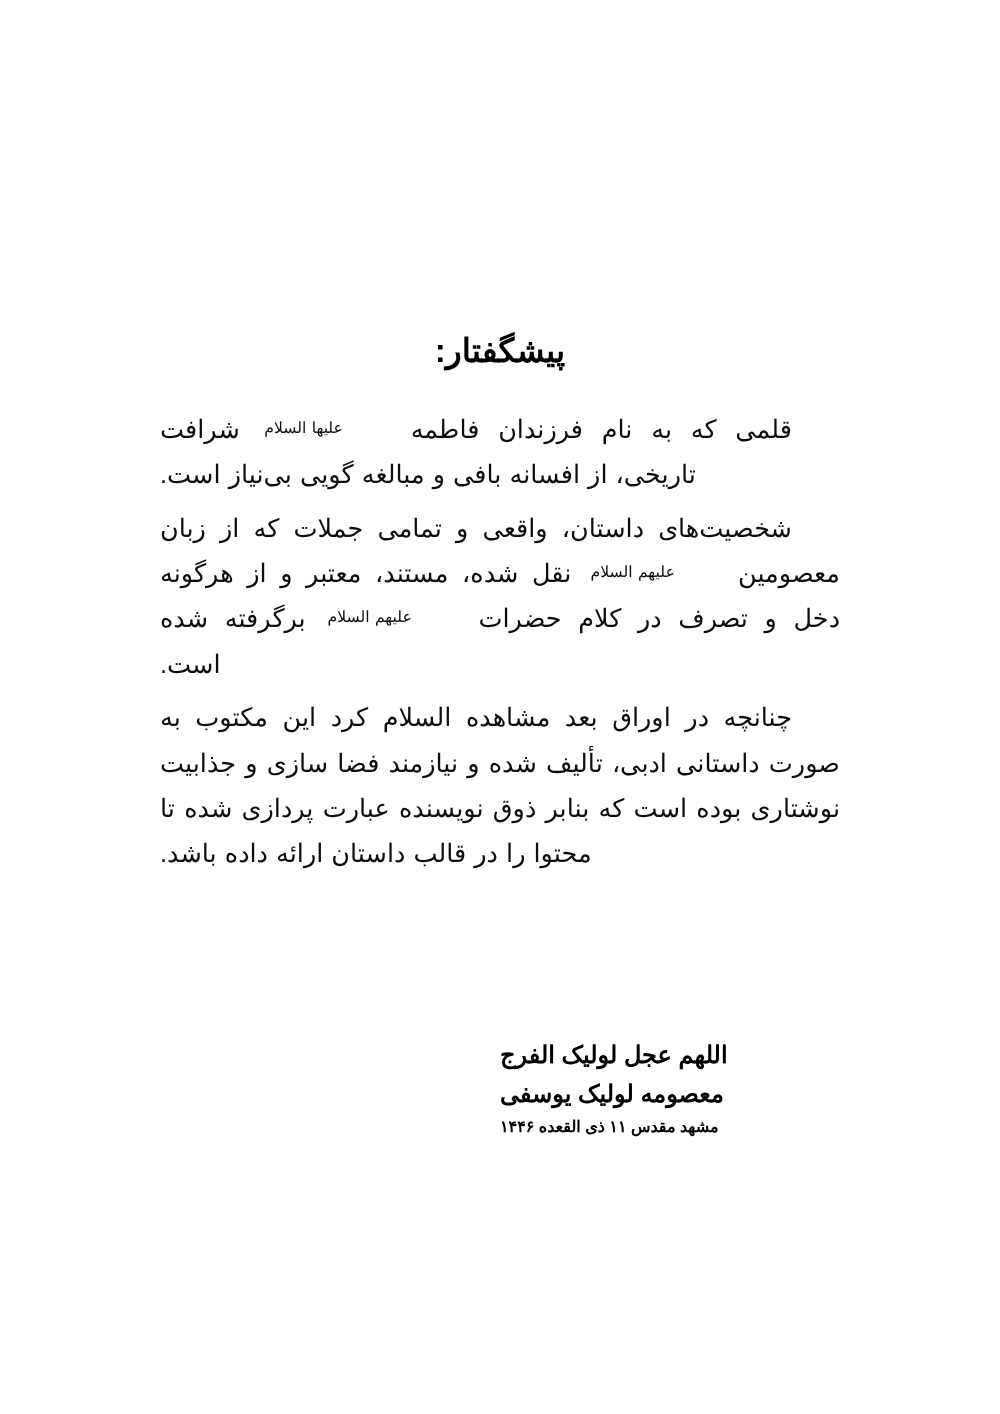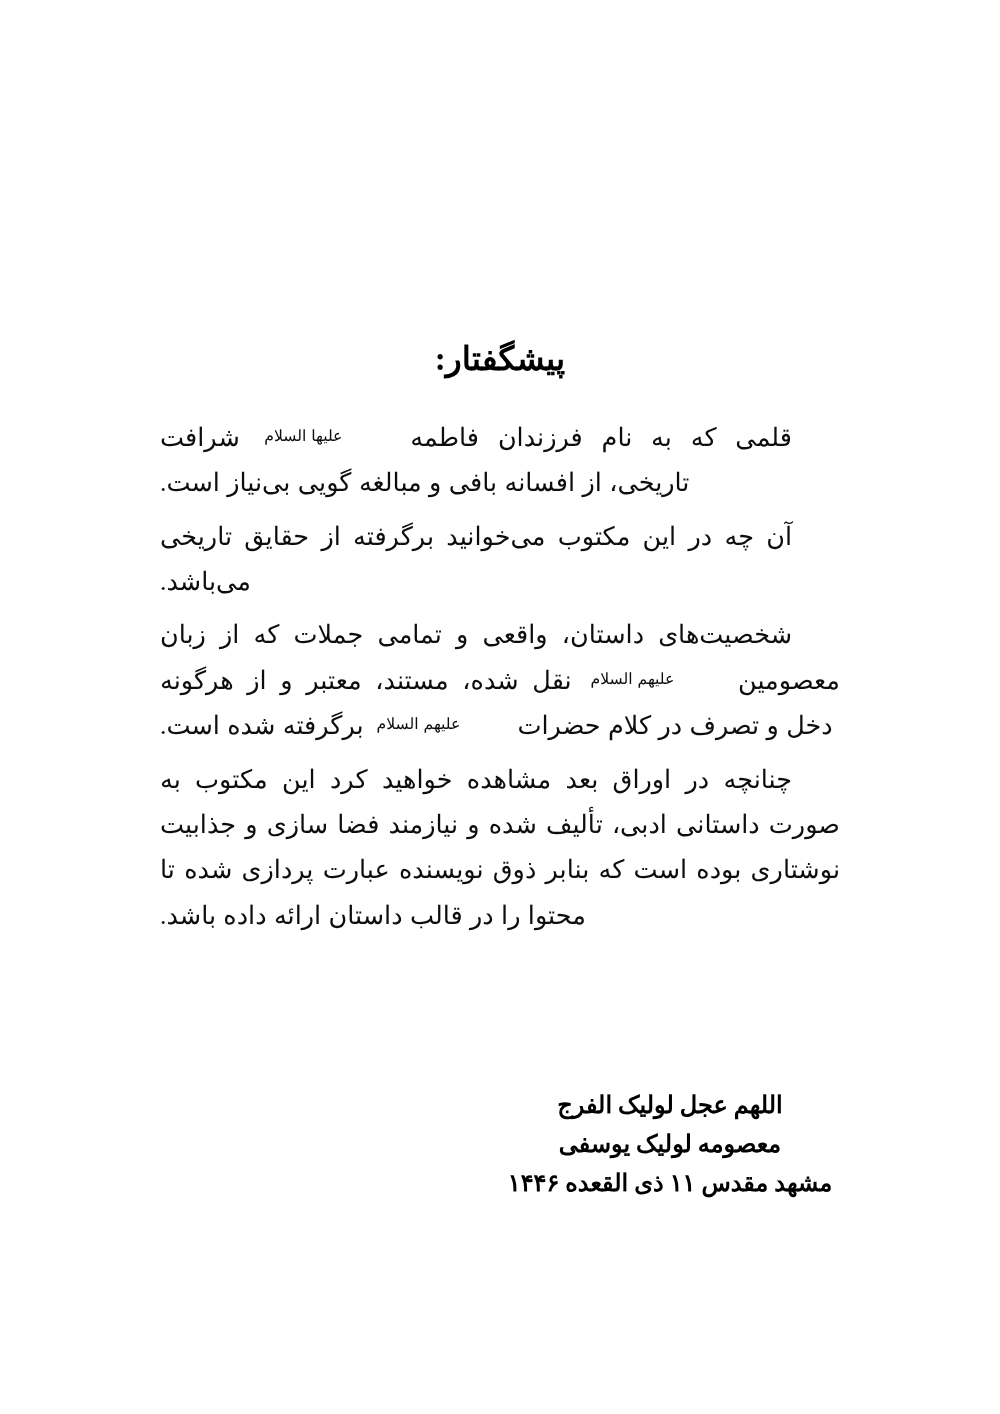--- a/index.html
+++ b/index.html
@@ -5,23 +5,23 @@
   html, body {
     margin: 0;
     padding: 0;
     background: #ffffff;
   }
   .page {
     position: relative;
     width: 1000px;
     height: 1398px;
     background: #ffffff;
-    margin: 8px auto;
+    margin: 0 auto;
     overflow: hidden;
-    font-family: Liberation Serif, serif;
+    font-family: Liberation Sans, sans-serif;
     color: #0a0a0a;
   }
   .content {
     position: absolute;
     right: 160px;
     left: 160px;
     top: 330px;
   }
   .doc-title {
     font-size: 33px;
@@ -45,51 +45,50 @@
   .para .hon {
     font-size: 17px;
     vertical-align: 5px;
     letter-spacing: -1px;
     display: inline-block;
     transform: scale(0.92);
   }
   .sig-block {
     position: absolute;
     right: 160px;
-    top: 1078px;
+    top: 1036px;
     width: 340px;
-    text-align: center;
+    text-align: left;
   }
   .sig-line {
     font-size: 24px;
     font-weight: bold;
     line-height: 1.62;
     color: #000000;
     white-space: nowrap;
   }
   .sig-line.date {
-    font-size: 24px;
+    font-size: 16px;
   }
 </style>
 </head>
 <body>
 
 <div class="page">
 
   <div class="content">
 
     <h1 class="doc-title">پیشگفتار:</h1>
 
     <p class="para"><span>قلمی که به نام فرزندان فاطمه </span><span class="hon">علیها السلام</span><span> شرافت تاریخی، از افسانه بافی و مبالغه گویی بی‌نیاز است.</span></p>
 
-    <p class="para">آن چه در این مکتوب می‌خوانید برگرفته از حقایق تاریخی می‌باشد.</p>
 
     <p class="para"><span>شخصیت‌های داستان، واقعی و تمامی جملات که از زبان معصومین </span><span class="hon">علیهم السلام</span><span> نقل شده، مستند، معتبر و از هرگونه دخل و تصرف در کلام حضرات </span><span class="hon">علیهم السلام</span><span> برگرفته شده است.</span></p>
 
-    <p class="para">چنانچه در اوراق بعد مشاهده خواهید کرد این مکتوب به صورت داستانی ادبی، تألیف شده و نیازمند فضا سازی و جذابیت نوشتاری بوده است که بنابر ذوق نویسنده عبارت پردازی شده تا محتوا را در قالب داستان ارائه داده باشد.</p>
+    <p class="para">چنانچه در اوراق بعد مشاهده السلام کرد این مکتوب به صورت داستانی ادبی، تألیف شده و نیازمند فضا سازی و جذابیت نوشتاری بوده است که بنابر ذوق نویسنده عبارت پردازی شده تا محتوا را در قالب داستان ارائه داده باشد.</p>
 
   </div>
 
   <div class="sig-block">
     <div class="sig-line">اللهم عجل لولیک الفرج</div>
     <div class="sig-line">معصومه لولیک یوسفی</div>
     <div class="sig-line date">مشهد مقدس ۱۱ ذی القعده ۱۴۴۶</div>
   </div>
 
 </div>

